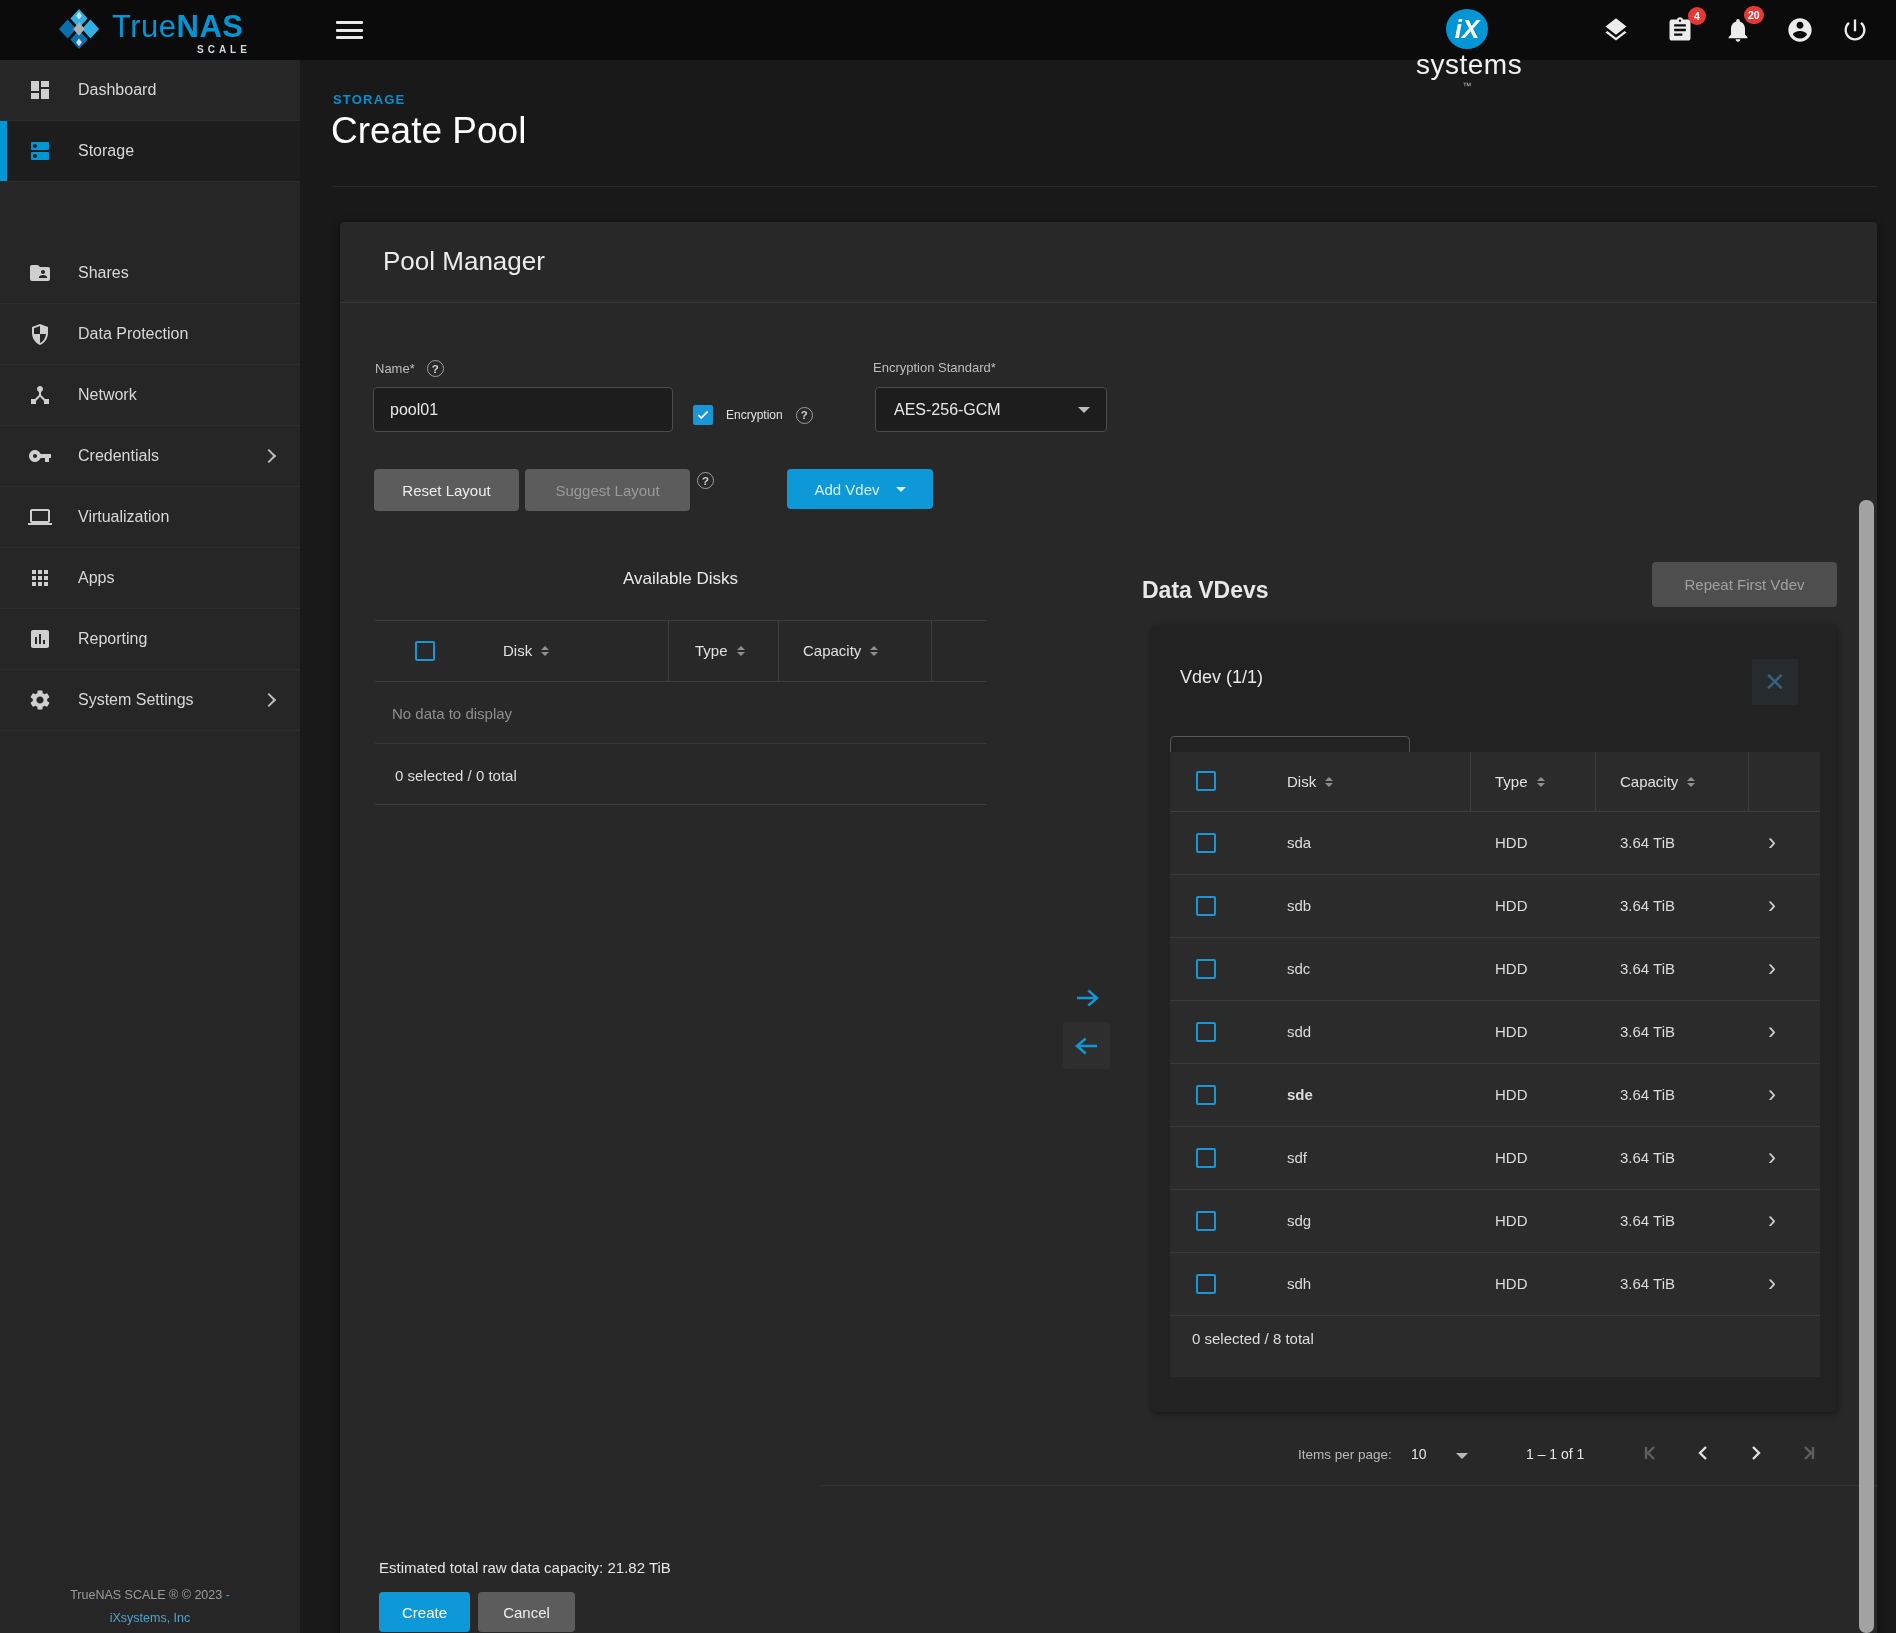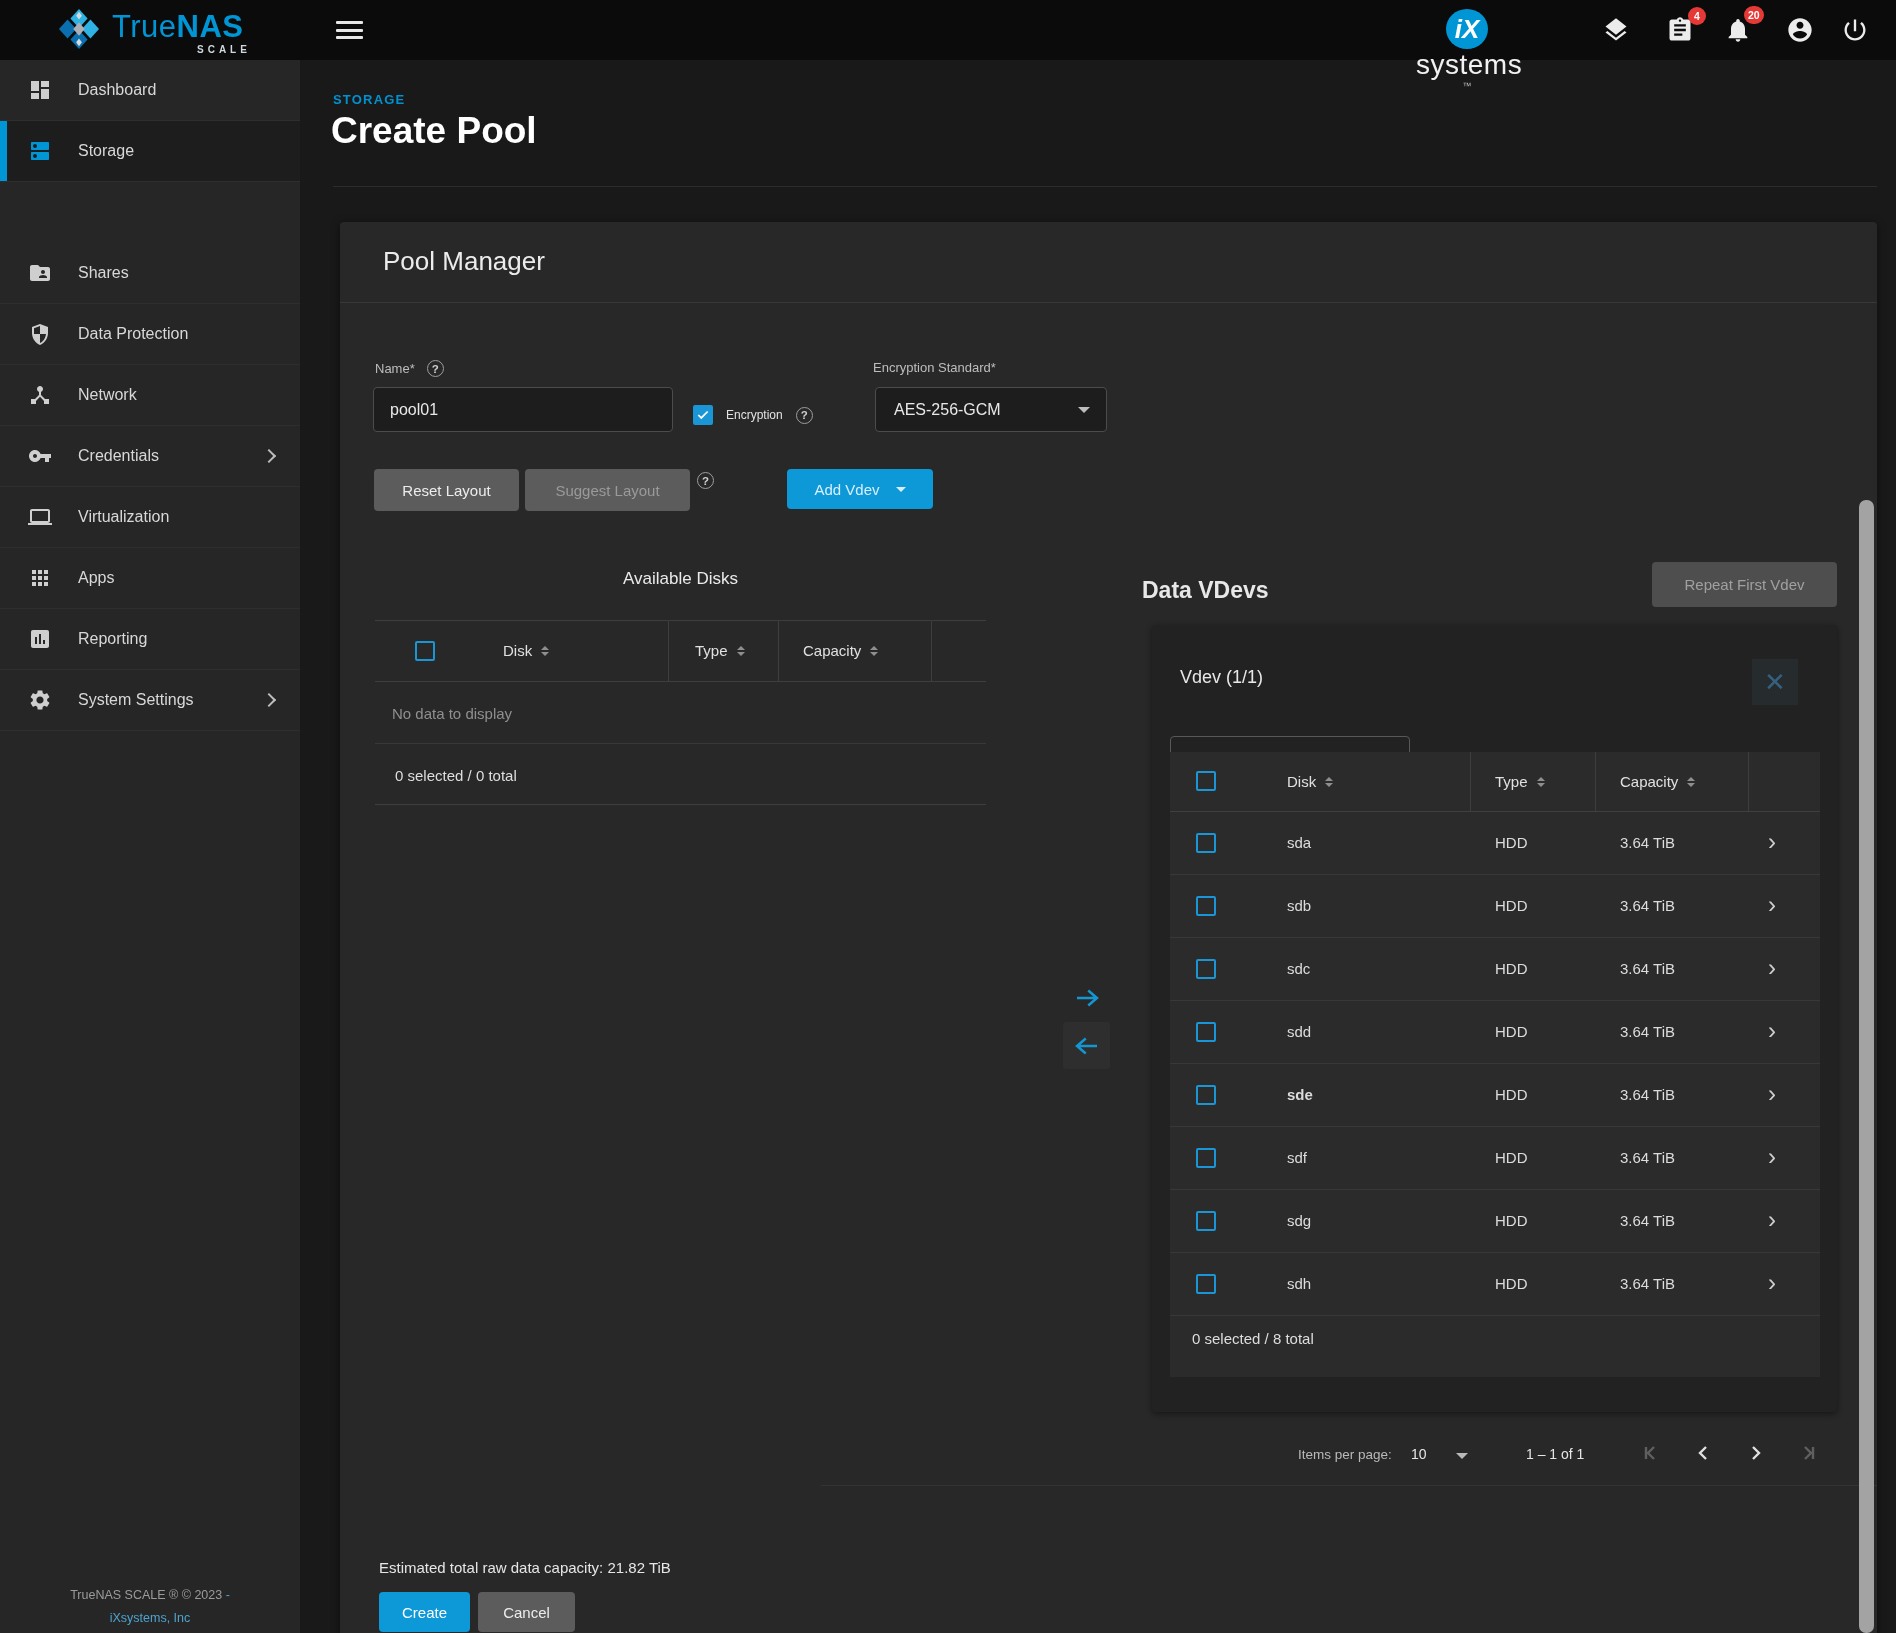--- a/index.html
+++ b/index.html
@@ -32,21 +32,21 @@
   .side-item.active { background:#1d1d1d; }
   .side-item.active::before { content:""; position:absolute; left:0; top:0; bottom:0; width:7px; background:#0095d5; }
   .side-item.active .sicon { color:#0095d5; }
   .side-chev { position:absolute; right:26px; width:10px; height:10px; border-right:2px solid #bdbdbd; border-top:2px solid #bdbdbd; transform:rotate(45deg); }
   .side-footer1 { position:absolute; left:0; top:1528px; width:300px; text-align:center; font-size:12.5px; color:#9b9b9b; }
   .side-footer1 .dash { color:#4da3cf; }
   .side-footer2 { position:absolute; left:0; top:1551px; width:300px; text-align:center; font-size:12.5px; color:#4da3cf; cursor:pointer; }
 
   
   .crumb { position:absolute; left:333px; top:92px; font-size:13px; font-weight:700; color:#0092d0; letter-spacing:1.2px; }
-  .page-title { position:absolute; left:331px; top:110px; font-size:37px; font-weight:700; color:#fff; }
+  .page-title { position:absolute; left:331px; top:110px; font-size:37px; font-weight:400; color:#fff; }
   .title-divider { position:absolute; left:333px; top:186px; width:1544px; height:1px; background:#2c2c2c; }
 
   
   .card { position:absolute; left:340px; top:222px; width:1537px; height:1430px; background:#282828; border-radius:4px; box-shadow:0 2px 8px rgba(0,0,0,.5); }
   .pm-title { position:absolute; left:43px; top:24px; font-size:26px; color:#ececec; font-weight:400; }
   .pm-divider { position:absolute; left:0; right:0; top:80px; height:1px; background:#383838; }
 
   .field-label { position:absolute; font-size:13px; color:#bdbdbd; display:flex; align-items:center; gap:12px; }
   .help { width:17px; height:17px; border:1px solid #9e9e9e; border-radius:50%; color:#cfcfcf; font-size:11.5px; font-weight:700; display:inline-flex; align-items:center; justify-content:center; cursor:pointer; flex:0 0 auto; }
   .help::after { content:"?"; }

